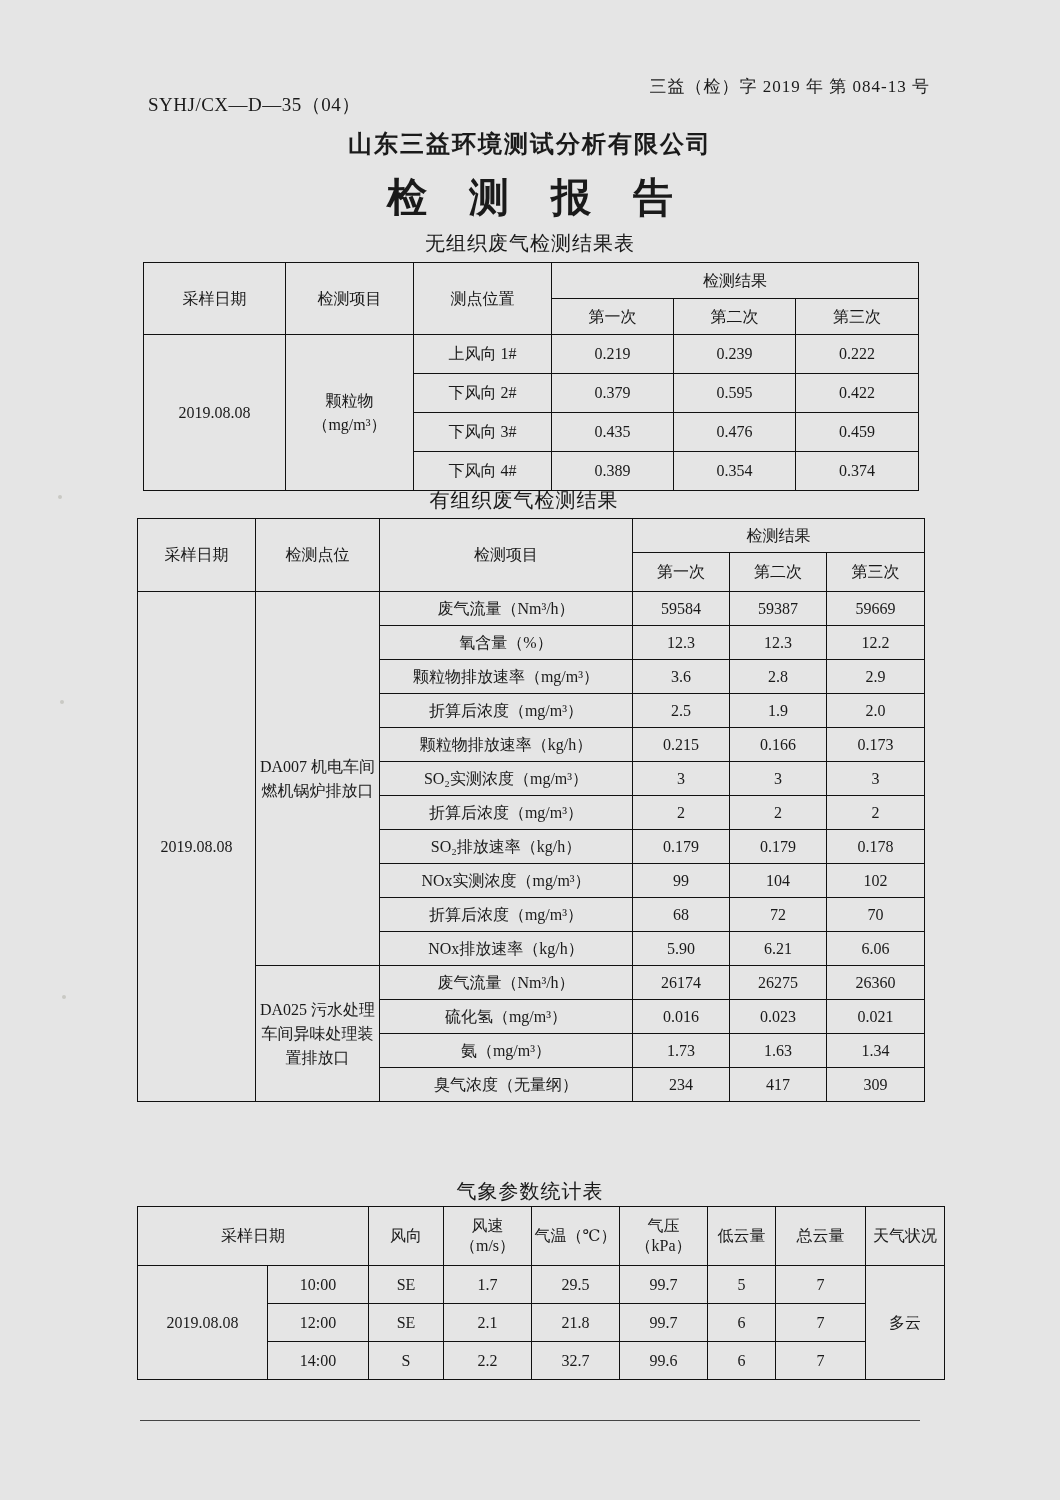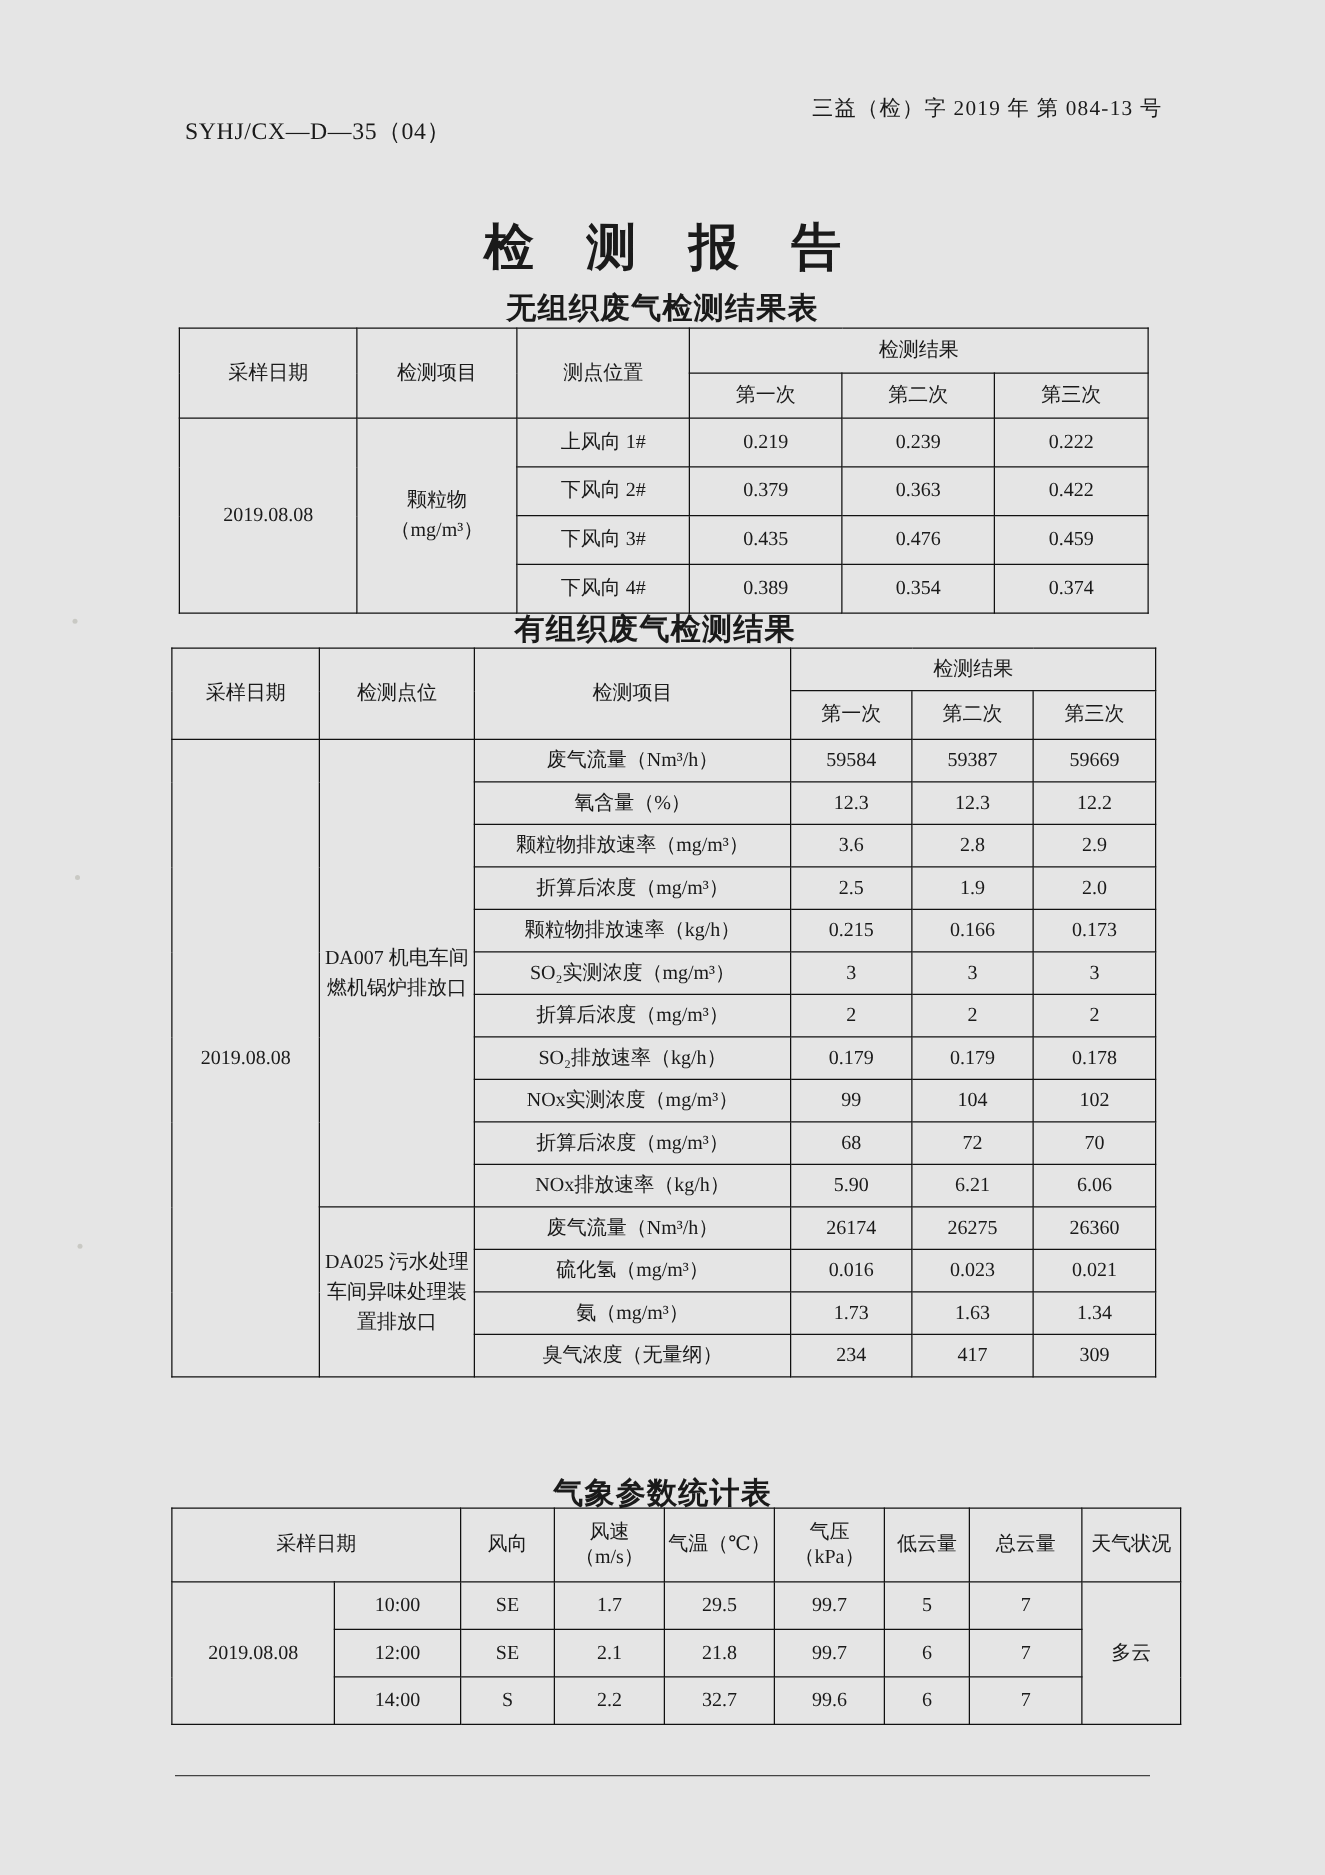--- a/index.html
+++ b/index.html
@@ -54,22 +54,22 @@
     right: 0;
     top: 170px;
     text-align: center;
     font-size: 40px;
     font-weight: bold;
     letter-spacing: 16px;
     text-indent: 16px;
   }
   .section-title {
     text-align: center;
-    font-size: 24px;
-    font-weight: bold;
+    font-size: 20px;
+    font-weight: normal;
     letter-spacing: 1px;
     margin: 0;
   }
   
   table {
     border-collapse: collapse;
     font-size: 16px;
     table-layout: fixed;
   }
   table td, table th {
@@ -144,20 +144,21 @@
 <body>
 
 <div class="page">
 
   <span class="speck" style="left:58px;top:495px;"></span>
   <span class="speck" style="left:60px;top:700px;"></span>
   <span class="speck" style="left:62px;top:995px;"></span>
 
   <div class="report-no">三益（检）字 2019 年 第 084-13 号</div>
   <div class="doc-code">SYHJ/CX—D—35（04）</div>
+  <div class="company">山东三益环境测试分析有限公司</div>
   <div class="main-title">检 测 报 告</div>
 
   <div class="section-title sec1-title">无组织废气检测结果表</div>
 
   <table class="t1">
     <colgroup>
       <col style="width:142px">
         <col style="width:128px">
         <col style="width:138px">
       <col style="width:122px">
@@ -183,21 +184,21 @@
           <div class="vtext">（mg/m³）</div>
         </td>
         <td>上风向 1#</td>
         <td>0.219</td>
         <td>0.239</td>
         <td>0.222</td>
       </tr>
       <tr>
         <td>下风向 2#</td>
         <td>0.379</td>
-        <td>0.363</td>
+        <td>0.595</td>
         <td>0.422</td>
       </tr>
       <tr>
         <td>下风向 3#</td>
         <td>0.435</td>
         <td>0.476</td>
         <td>0.459</td>
       </tr>
       <tr>
         <td>下风向 4#</td>

